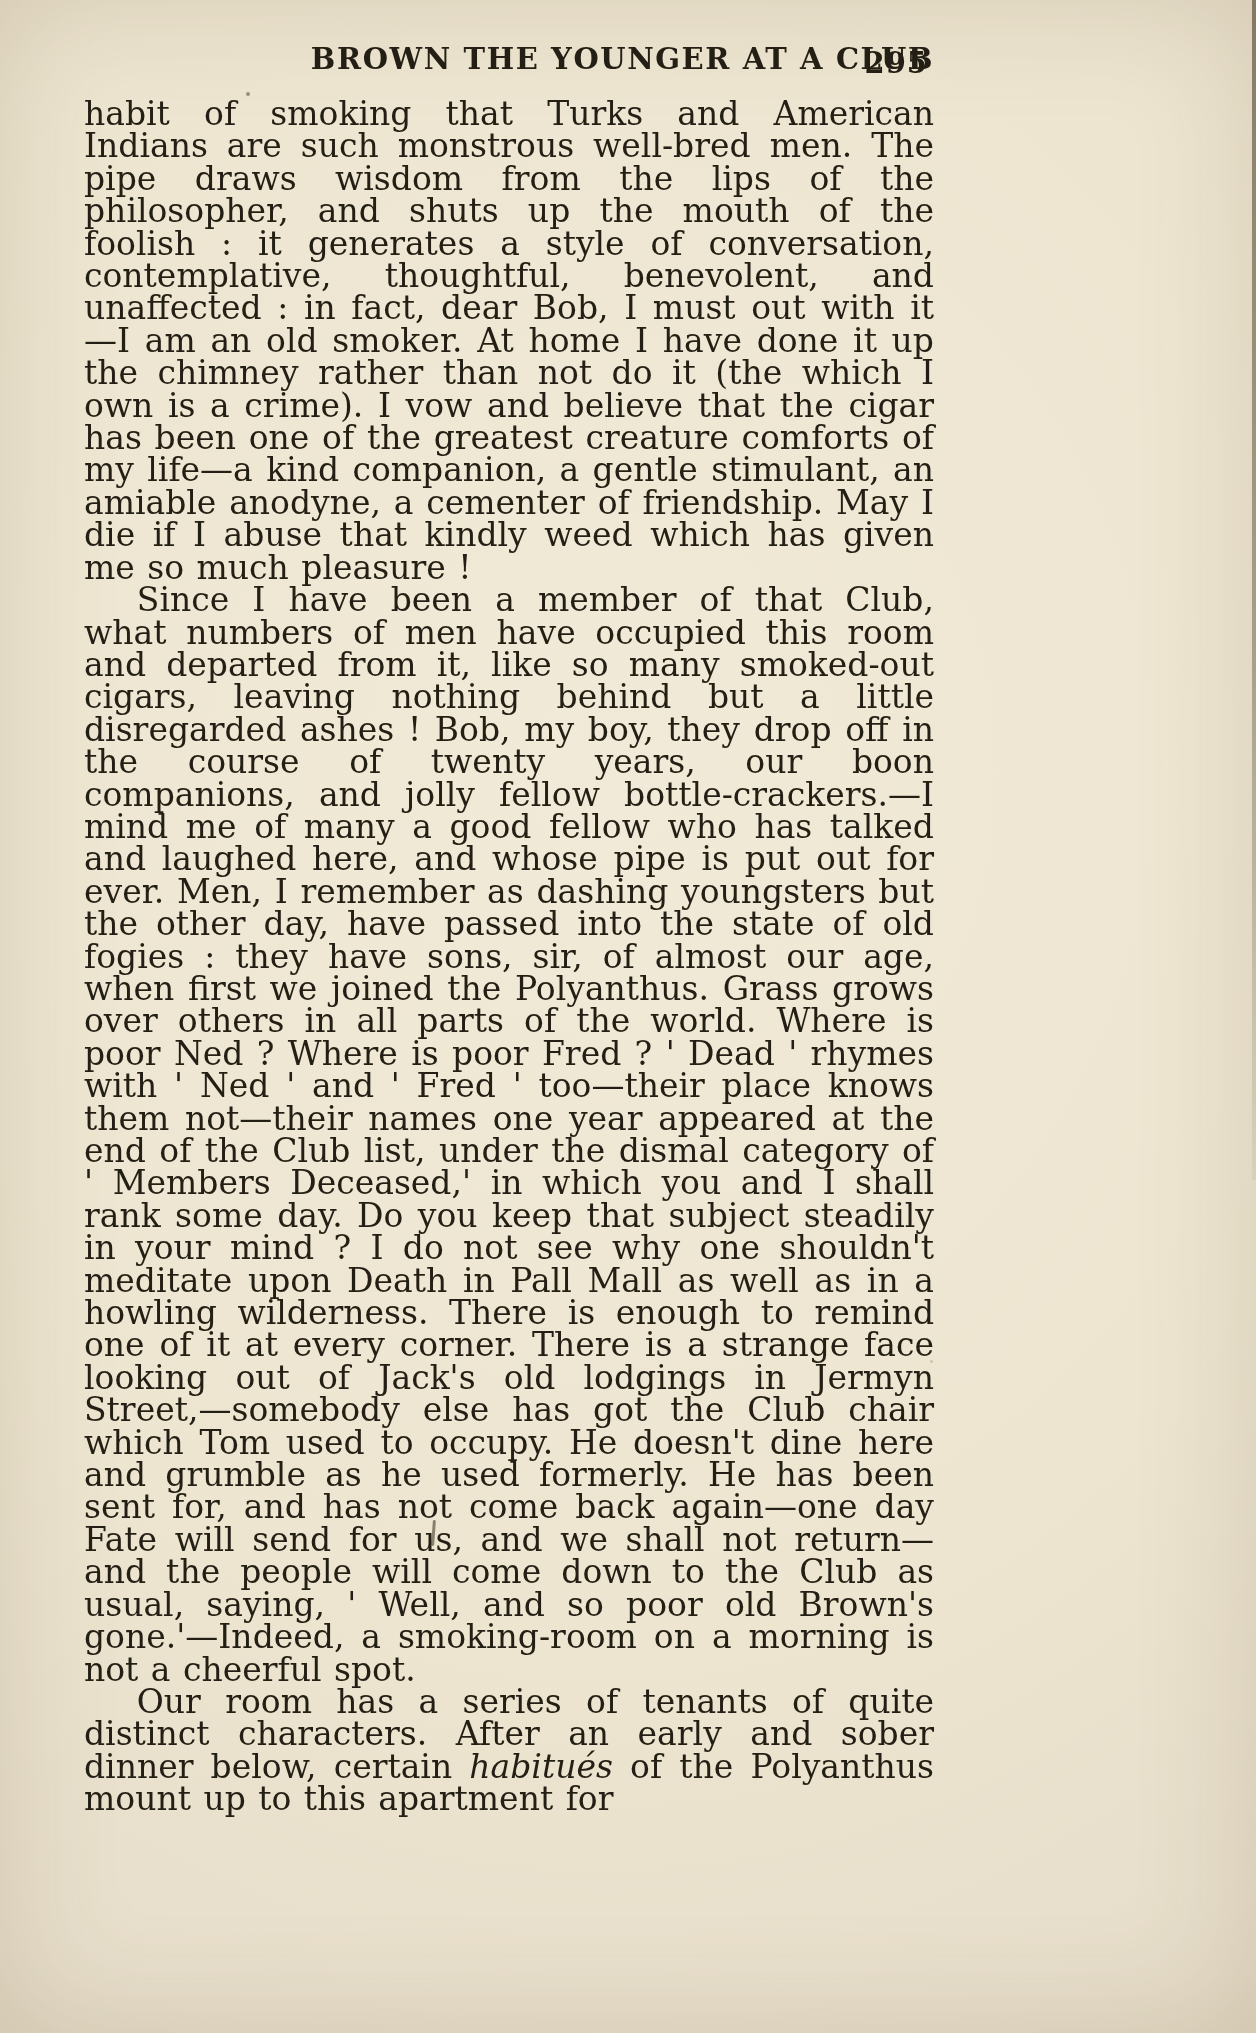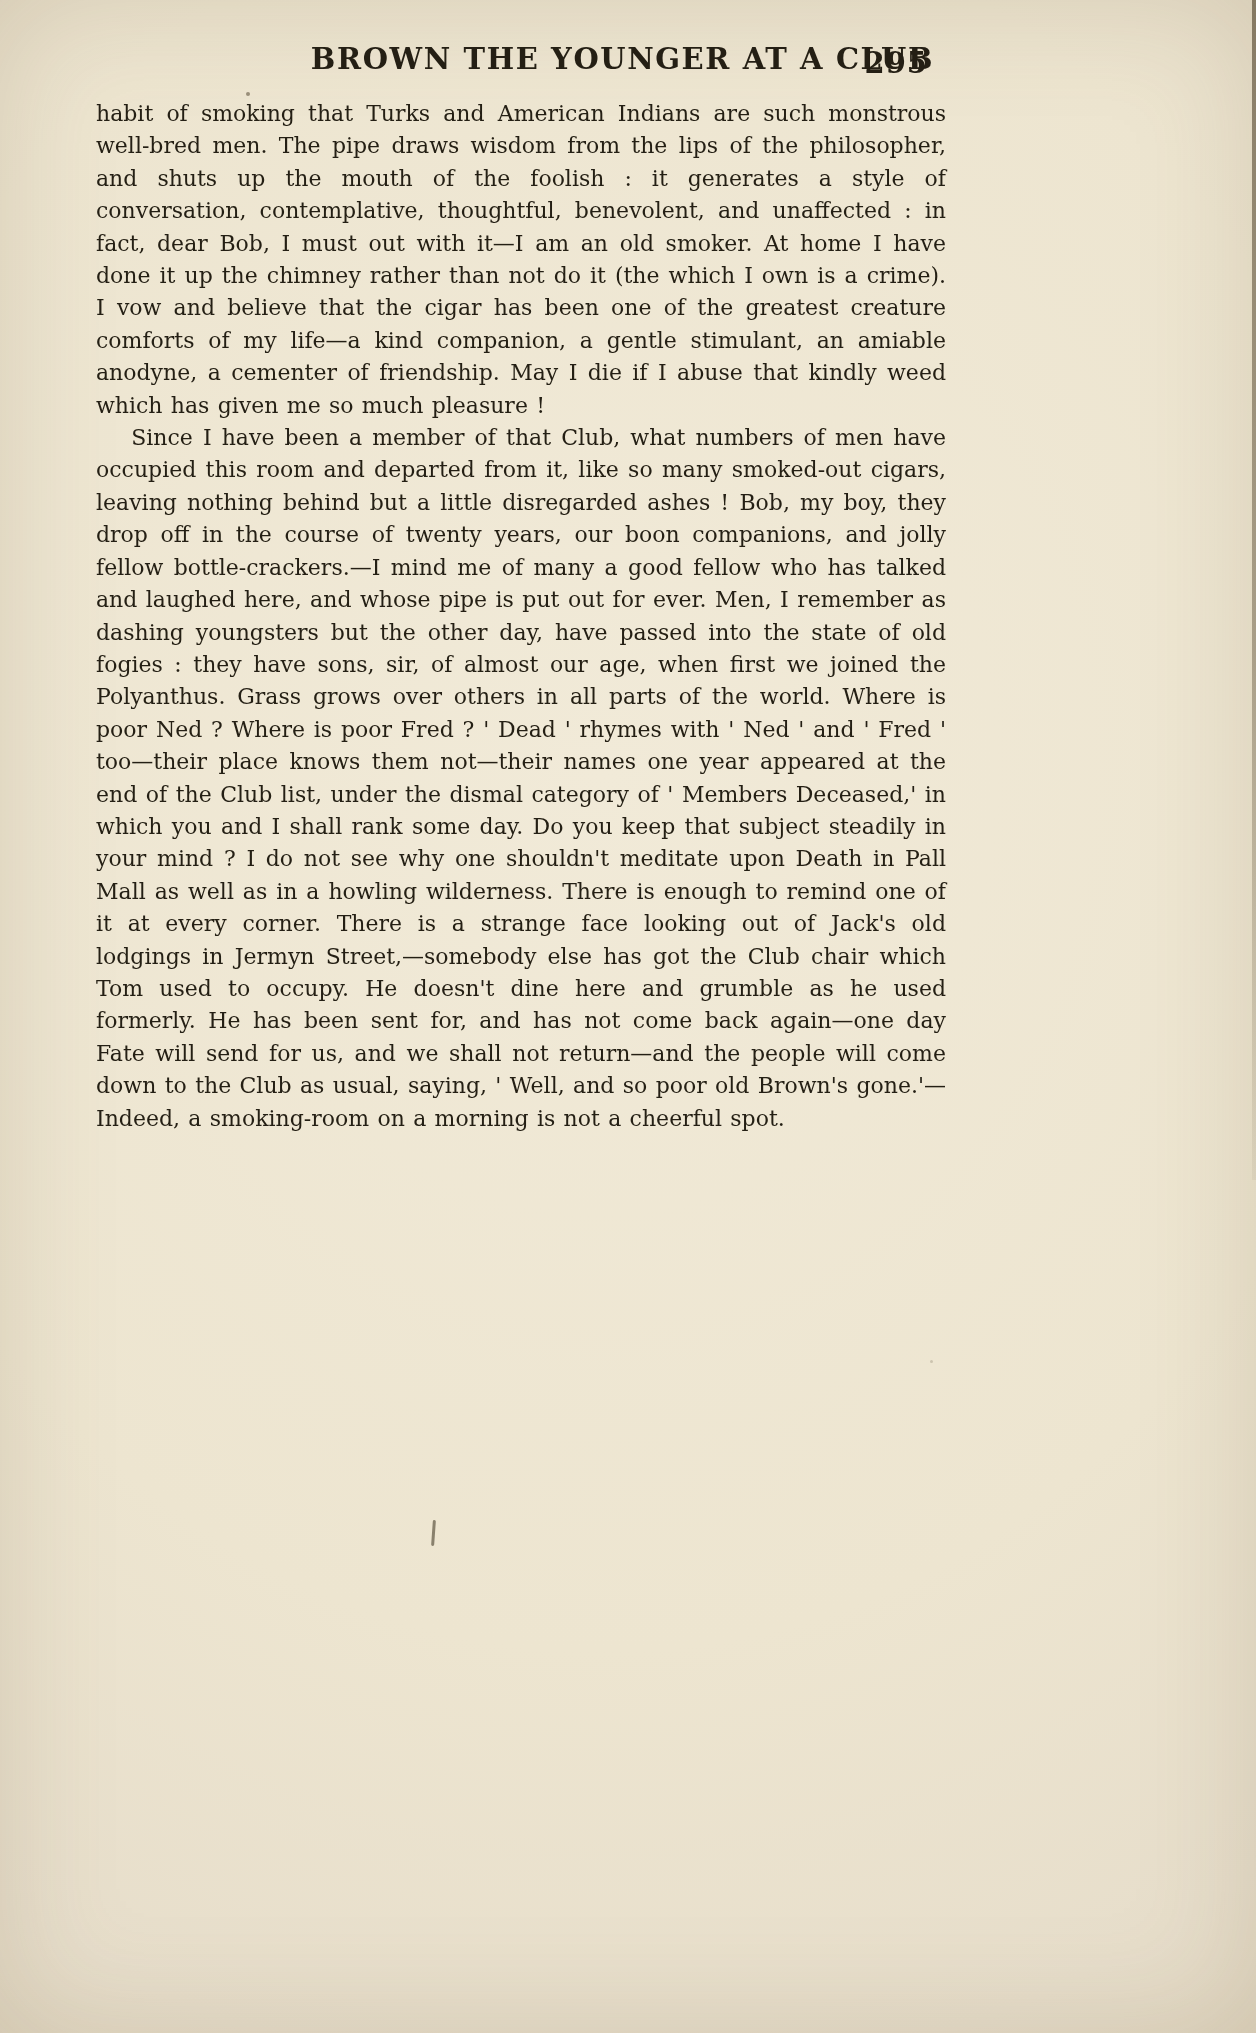--- a/index.html
+++ b/index.html
@@ -35,23 +35,23 @@
   }
   .running-head .page-number {
     position: absolute;
     right: 6px;
     top: 4px;
     letter-spacing: 1px;
   }
   .text-block {
     position: absolute;
     top: 98px;
-    left: 96px;
+    left: 84px;
     width: 850px;
-    font-size: 22px;
+    font-size: 33px;
     line-height: 32.4px;
     text-align: justify;
     word-spacing: 0.06em;
   }
   .text-block p {
     margin: 0;
     padding: 0;
     text-indent: 1.6em;
   }
   .text-block p.no-indent {
@@ -97,20 +97,21 @@
 <div class="page">
 
   <header class="running-head">
     <span>BROWN THE YOUNGER AT A CLUB</span>
     <span class="page-number">295</span>
   </header>
 
   <main class="text-block">
     <p class="no-indent">habit of smoking that Turks and American Indians are such monstrous well-bred men. The pipe draws wisdom from the lips of the philosopher, and shuts up the mouth of the foolish : it generates a style of conversation, contemplative, thoughtful, benevolent, and unaffected : in fact, dear Bob, I must out with it—I am an old smoker. At home I have done it up the chimney rather than not do it (the which I own is a crime). I vow and believe that the cigar has been one of the greatest creature comforts of my life—a kind companion, a gentle stimulant, an amiable anodyne, a cementer of friendship. May I die if I abuse that kindly weed which has given me so much pleasure !</p>
     <p>Since I have been a member of that Club, what numbers of men have occupied this room and departed from it, like so many smoked-out cigars, leaving nothing behind but a little disregarded ashes ! Bob, my boy, they drop off in the course of twenty years, our boon companions, and jolly fellow bottle-crackers.—I mind me of many a good fellow who has talked and laughed here, and whose pipe is put out for ever. Men, I remember as dashing youngsters but the other day, have passed into the state of old fogies : they have sons, sir, of almost our age, when first we joined the Polyanthus. Grass grows over others in all parts of the world. Where is poor Ned ? Where is poor Fred ? ' Dead ' rhymes with ' Ned ' and ' Fred ' too—their place knows them not—their names one year appeared at the end of the Club list, under the dismal category of ' Members Deceased,' in which you and I shall rank some day. Do you keep that subject steadily in your mind ? I do not see why one shouldn't meditate upon Death in Pall Mall as well as in a howling wilderness. There is enough to remind one of it at every corner. There is a strange face looking out of Jack's old lodgings in Jermyn Street,—somebody else has got the Club chair which Tom used to occupy. He doesn't dine here and grumble as he used formerly. He has been sent for, and has not come back again—one day Fate will send for us, and we shall not return—and the people will come down to the Club as usual, saying, ' Well, and so poor old Brown's gone.'—Indeed, a smoking-room on a morning is not a cheerful spot.</p>
+    <p><span>Our room has a series of tenants of quite distinct characters. After an early and sober dinner below, certain </span><em>habitués</em><span> of the Polyanthus mount up to this apartment for</span></p>
   </main>
 
   <div class="scan-edge-right"></div>
   <div class="ink-mark"></div>
   <div class="speckle s1"></div>
   <div class="speckle s2"></div>
   <div class="speckle s3"></div>
 
 </div>
 

